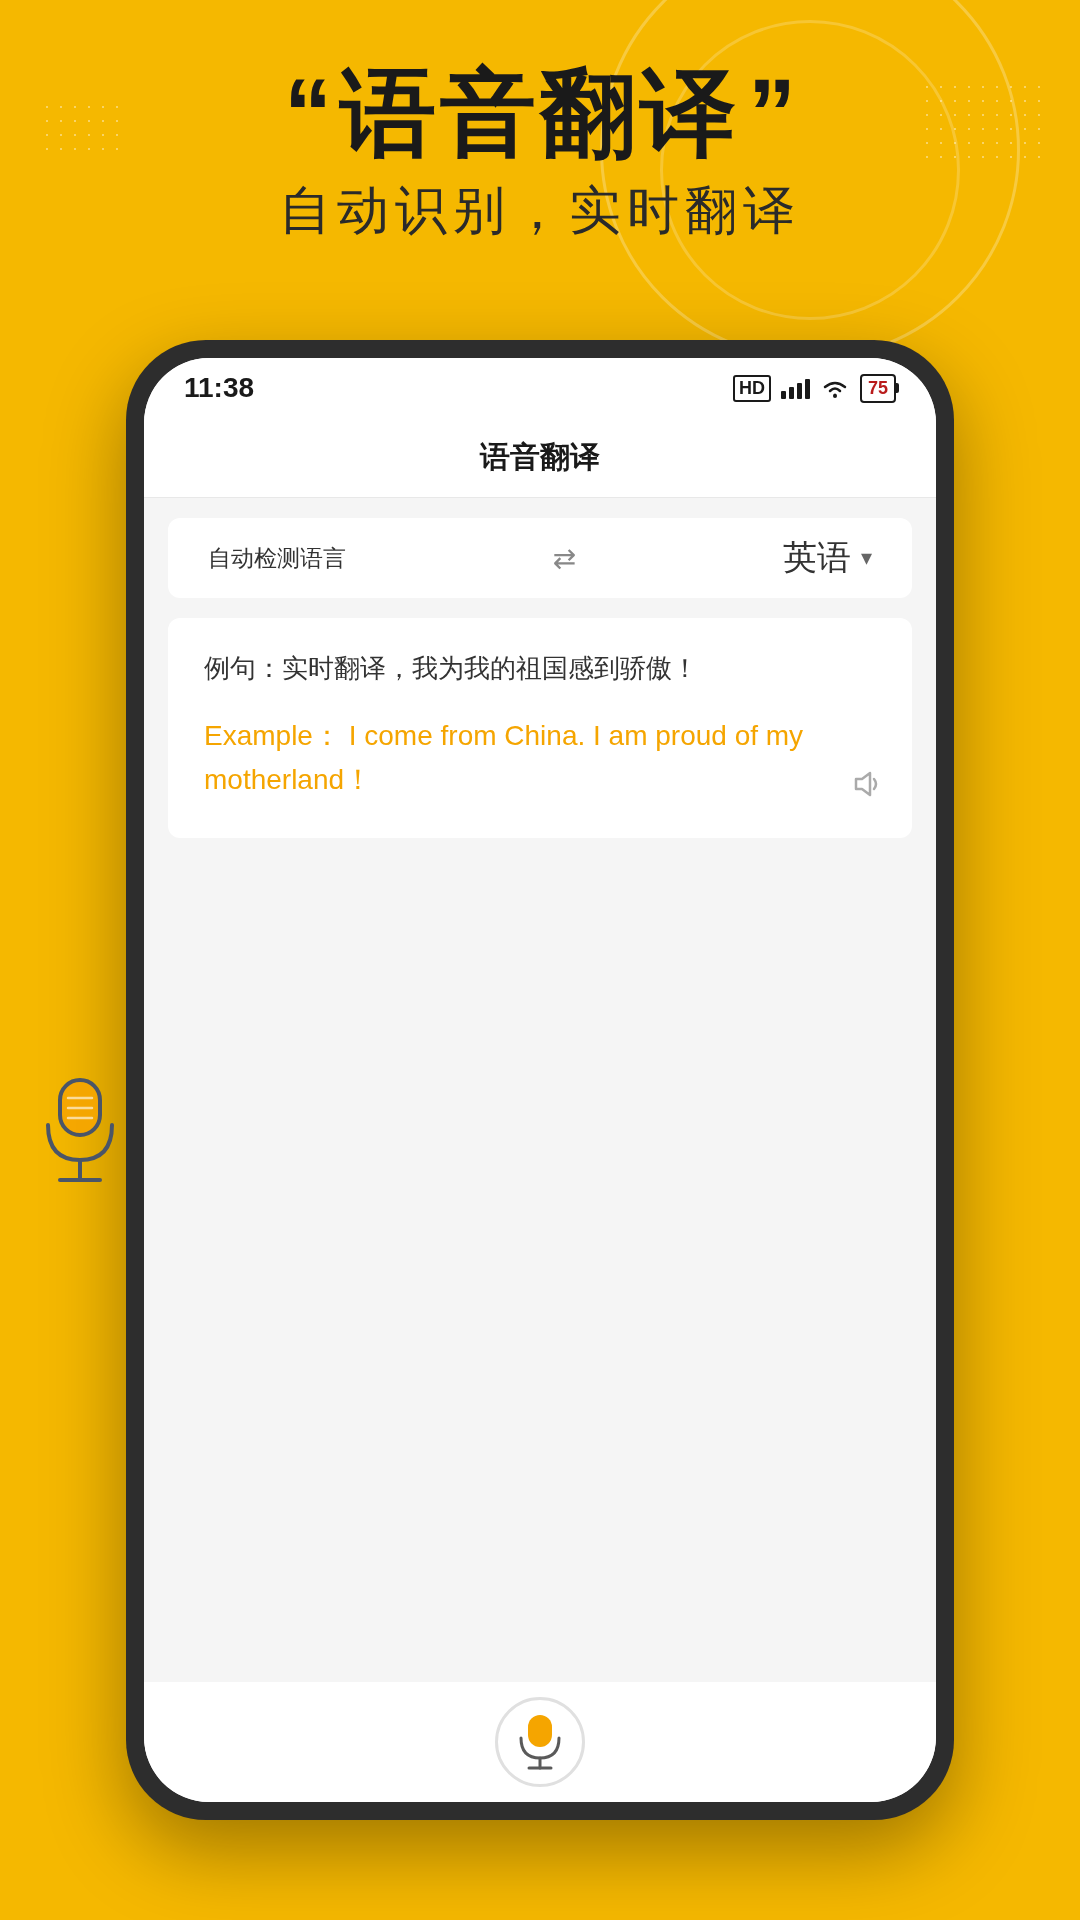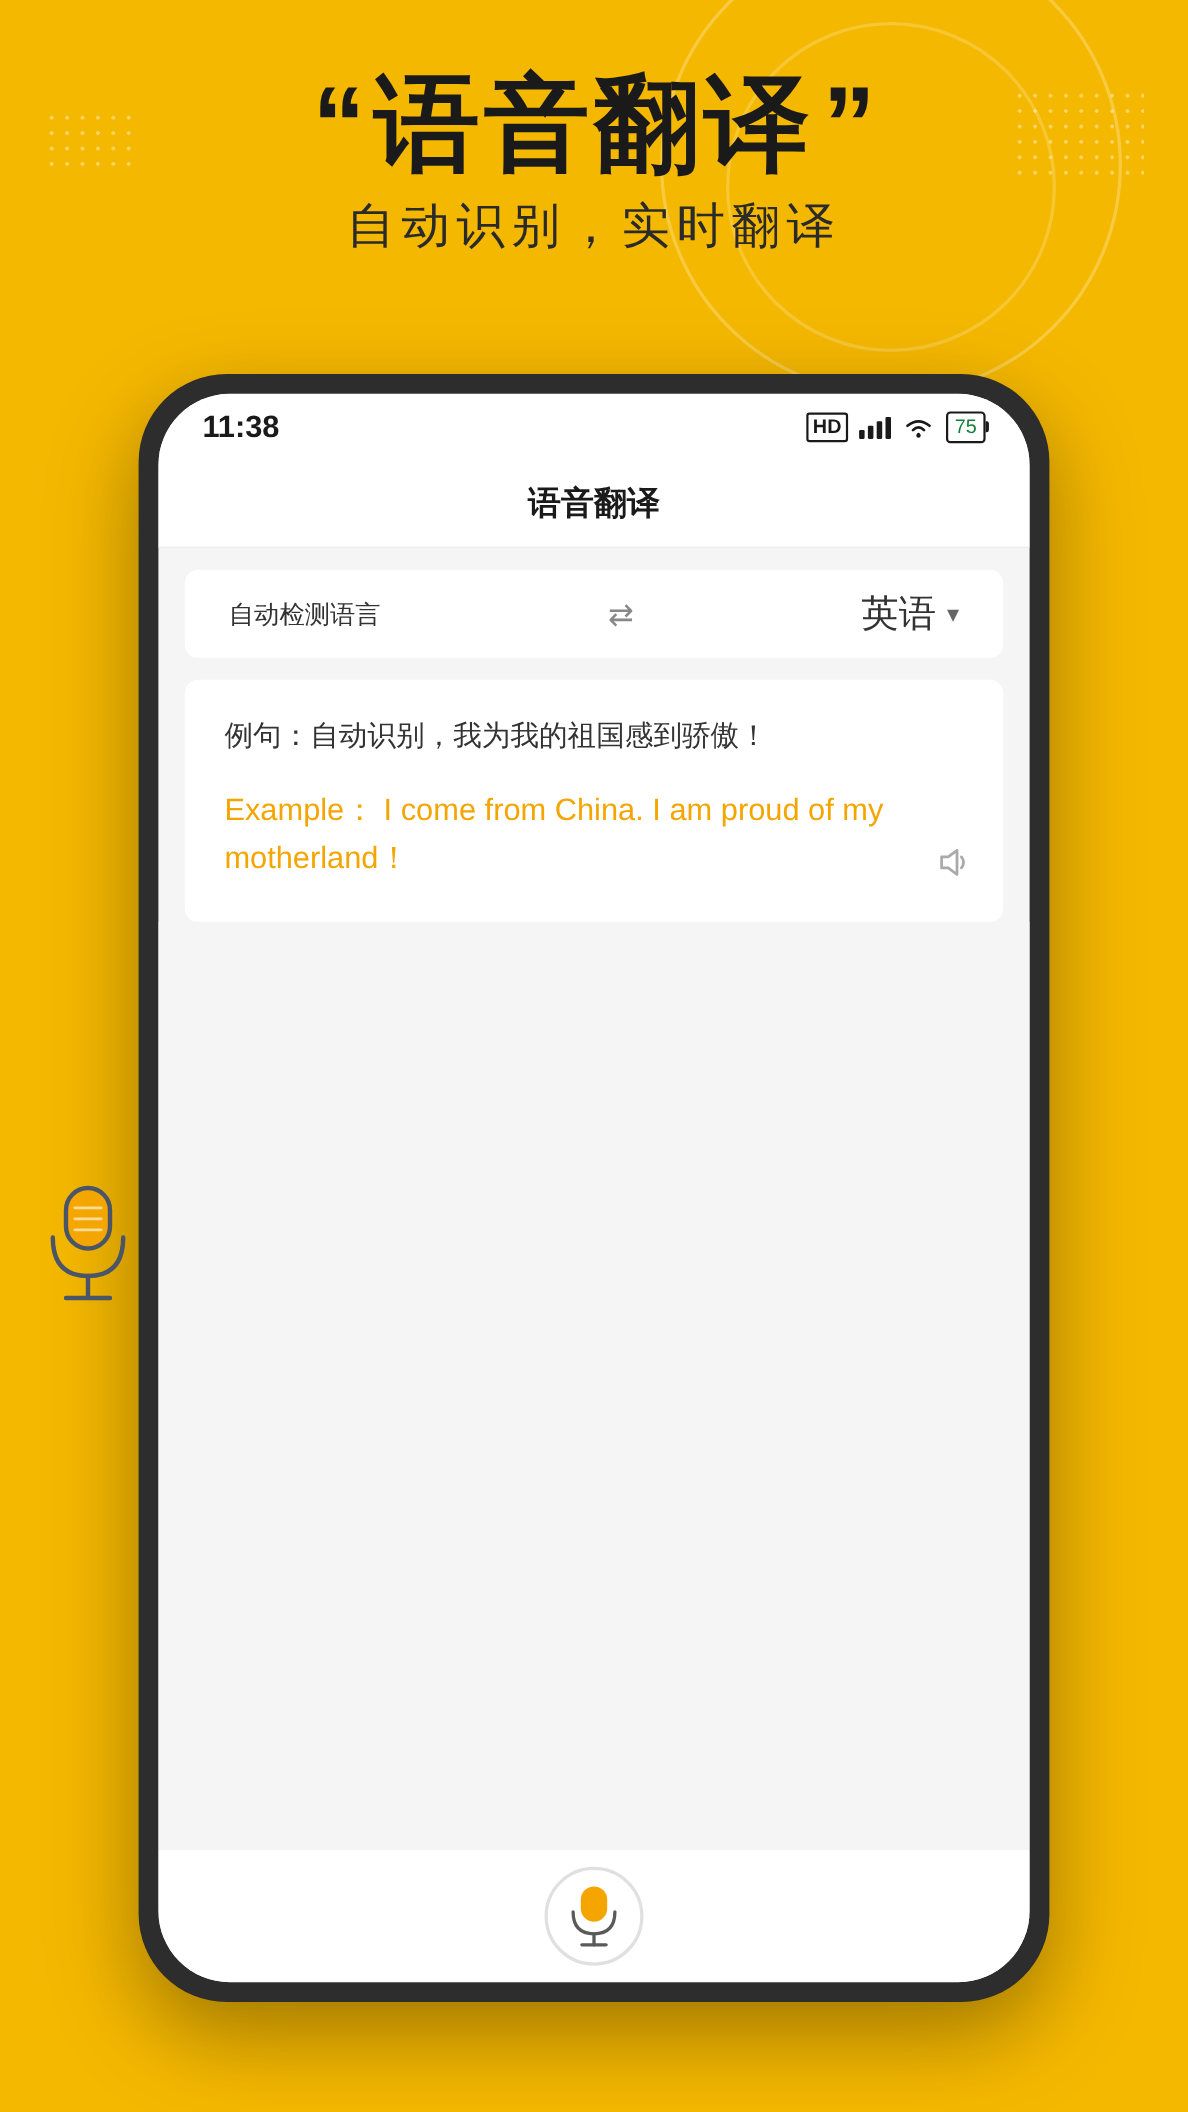--- a/index.html
+++ b/index.html
@@ -89,21 +89,21 @@
       font-size: 96px;
       font-weight: 900;
       color: #1a1a1a;
       display: inline-block;
       margin-left: 8px;
       vertical-align: top;
       line-height: 1.0;
     }
 
     .subtitle {
-      font-size: 44px;
+      font-size: 52px;
       color: #2a2a2a;
       margin-top: 10px;
       letter-spacing: 6px;
       font-weight: 400;
     }
 
     
     .phone-mockup {
       position: absolute;
       top: 340px;
@@ -357,41 +357,41 @@
         </div>
 
         <svg width="30" height="22" viewBox="0 0 30 22">
           <path d="M15 18 L15 18" stroke="#1a1a1a" stroke-width="3" stroke-linecap="round"></path>
           <path d="M10 14 Q15 9 20 14" fill="none" stroke="#1a1a1a" stroke-width="2.5" stroke-linecap="round"></path>
           <path d="M5 10 Q15 2 25 10" fill="none" stroke="#1a1a1a" stroke-width="2.5" stroke-linecap="round"></path>
           <circle cx="15" cy="19" r="2" fill="#1a1a1a"></circle>
         </svg>
 
         <div style="display:flex;align-items:center;border:2px solid #1a1a1a;border-radius:4px;padding:2px 6px;gap:2px;position:relative;">
-          <span style="font-size:18px;font-weight:400;color:#15803d;">75</span>
+          <span style="font-size:18px;font-weight:700;color:#b91c1c;">75</span>
           <div style="position:absolute;right:-5px;top:50%;transform:translateY(-50%);width:3px;height:10px;background:#1a1a1a;border-radius:0 2px 2px 0;"></div>
         </div>
       </div>
     </div>
 
     <div class="app-header">
       <span class="app-title">语音翻译</span>
     </div>
 
     <div class="lang-bar">
       <span class="lang-source">自动检测语言</span>
       <span class="lang-swap-icon">⇄</span>
       <div class="lang-target-wrapper">
         <span class="lang-target">英语</span>
         <span class="lang-dropdown-icon">▾</span>
       </div>
     </div>
 
     <div class="translation-card">
-      <div class="source-text">例句：自动识别，我为我的祖国感到骄傲！</div>
+      <div class="source-text">例句：实时翻译，我为我的祖国感到骄傲！</div>
       <div class="translated-text">Example： I come from China. I am proud of my motherland！</div>
 
       <div class="speaker-icon">
         <svg width="32" height="32" viewBox="0 0 32 32">
           <polygon points="6,11 6,21 12,21 20,27 20,5 12,11" fill="none" stroke="#aaa" stroke-width="2.5" stroke-linejoin="round"></polygon>
           <path d="M24 11 Q28 16 24 21" fill="none" stroke="#aaa" stroke-width="2.5" stroke-linecap="round"></path>
         </svg>
       </div>
     </div>
 

